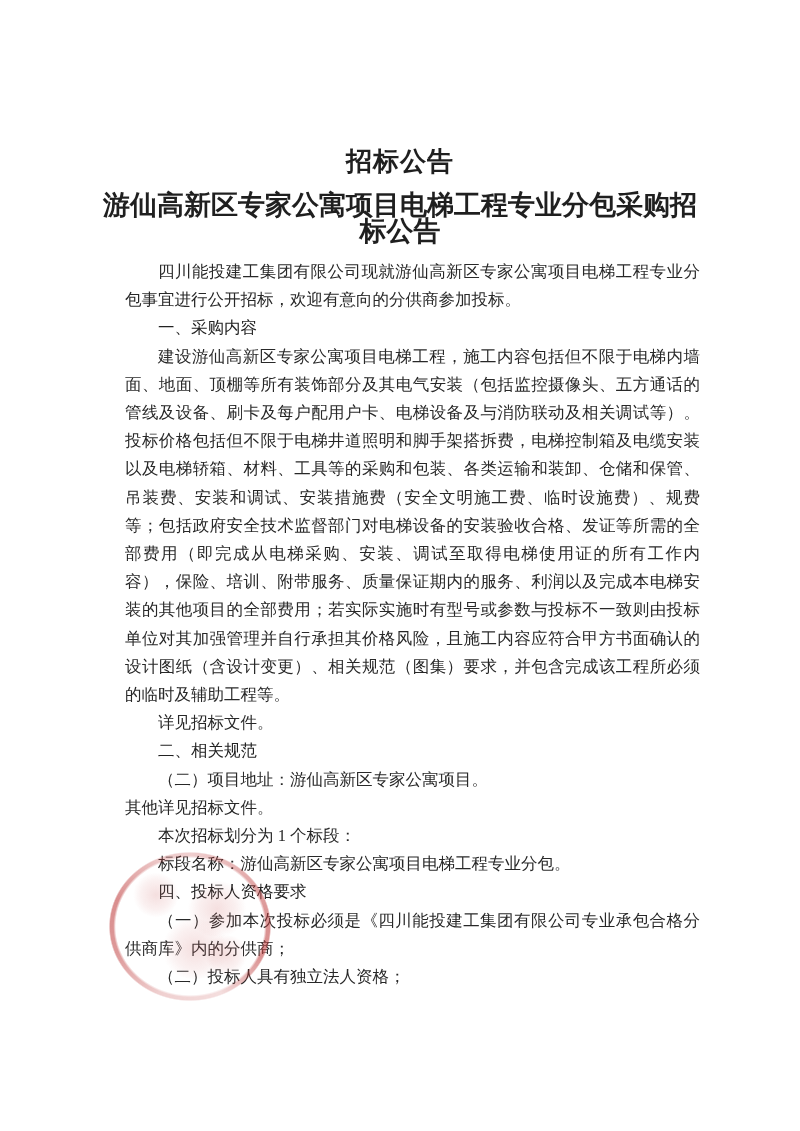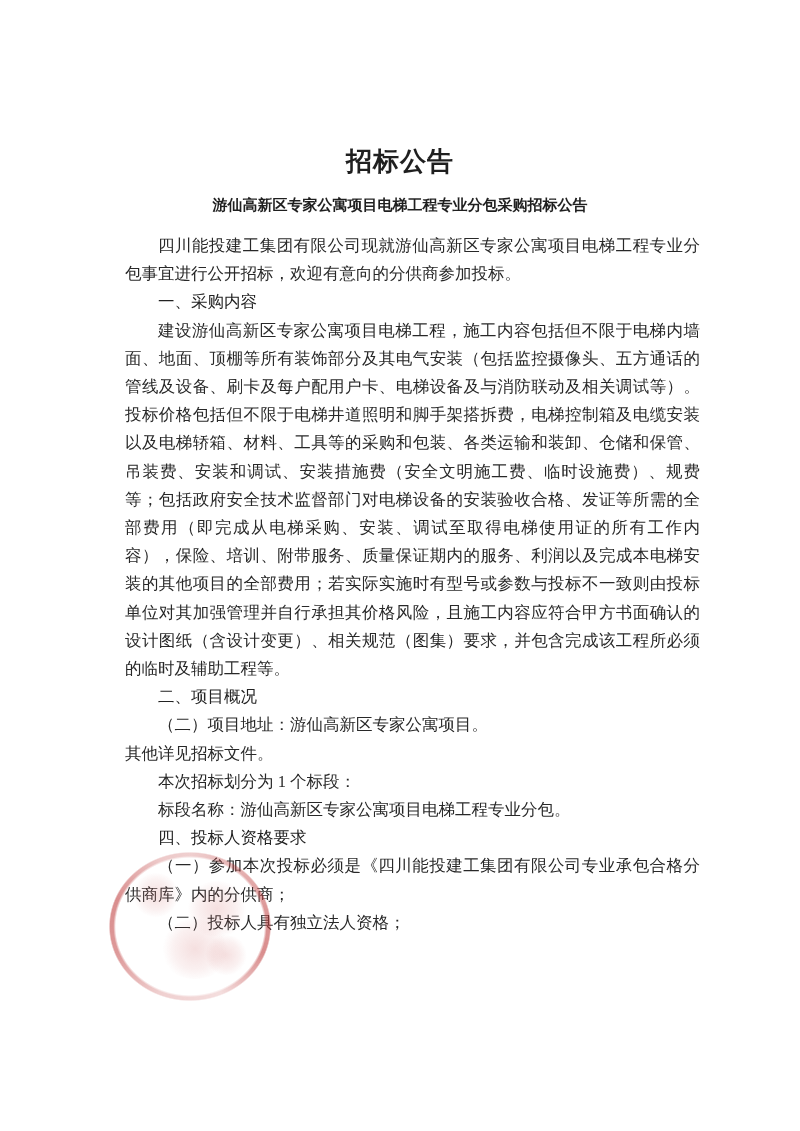--- a/index.html
+++ b/index.html
@@ -33,21 +33,21 @@
     font-size: 26px;
     line-height: 30px;
     font-weight: 600;
     letter-spacing: 1px;
     color: #1f1f1f;
   }
   .doc-subtitle {
     margin: 16px 0 0 0;
     text-align: center;
     font-family: Liberation Serif, serif;
-    font-size: 15px;
+    font-size: 27px;
     line-height: 26px;
     font-weight: 700;
     color: #1f1f1f;
   }
   .doc-body {
     margin-top: 14px;
     font-size: 16.5px;
     line-height: 28.2px;
     text-align: justify;
     margin-left: 25px;
@@ -125,22 +125,23 @@
     <h2 class="doc-subtitle">游仙高新区专家公寓项目电梯工程专业分包采购招标公告</h2>
 
     <div class="doc-body">
 
       <p class="indent">四川能投建工集团有限公司现就游仙高新区专家公寓项目电梯工程专业分包事宜进行公开招标，欢迎有意向的分供商参加投标。</p>
 
       <p class="indent heading">一、采购内容</p>
 
       <p class="indent">建设游仙高新区专家公寓项目电梯工程，施工内容包括但不限于电梯内墙面、地面、顶棚等所有装饰部分及其电气安装（包括监控摄像头、五方通话的管线及设备、刷卡及每户配用户卡、电梯设备及与消防联动及相关调试等）。投标价格包括但不限于电梯井道照明和脚手架搭拆费，电梯控制箱及电缆安装以及电梯轿箱、材料、工具等的采购和包装、各类运输和装卸、仓储和保管、吊装费、安装和调试、安装措施费（安全文明施工费、临时设施费）、规费等；包括政府安全技术监督部门对电梯设备的安装验收合格、发证等所需的全部费用（即完成从电梯采购、安装、调试至取得电梯使用证的所有工作内容），保险、培训、附带服务、质量保证期内的服务、利润以及完成本电梯安装的其他项目的全部费用；若实际实施时有型号或参数与投标不一致则由投标单位对其加强管理并自行承担其价格风险，且施工内容应符合甲方书面确认的设计图纸（含设计变更）、相关规范（图集）要求，并包含完成该工程所必须的临时及辅助工程等。</p>
 
+      <p class="indent">详见招标文件。</p>
 
-      <p class="indent heading">二、项目概况</p>
+      <p class="indent heading">二、相关规范</p>
 
 
       <p class="indent">（二）项目地址：游仙高新区专家公寓项目。</p>
 
       <p>其他详见招标文件。</p>
 
 
       <p class="indent">本次招标划分为 1 个标段：</p>
 
       <p class="indent">标段名称：游仙高新区专家公寓项目电梯工程专业分包。</p>

